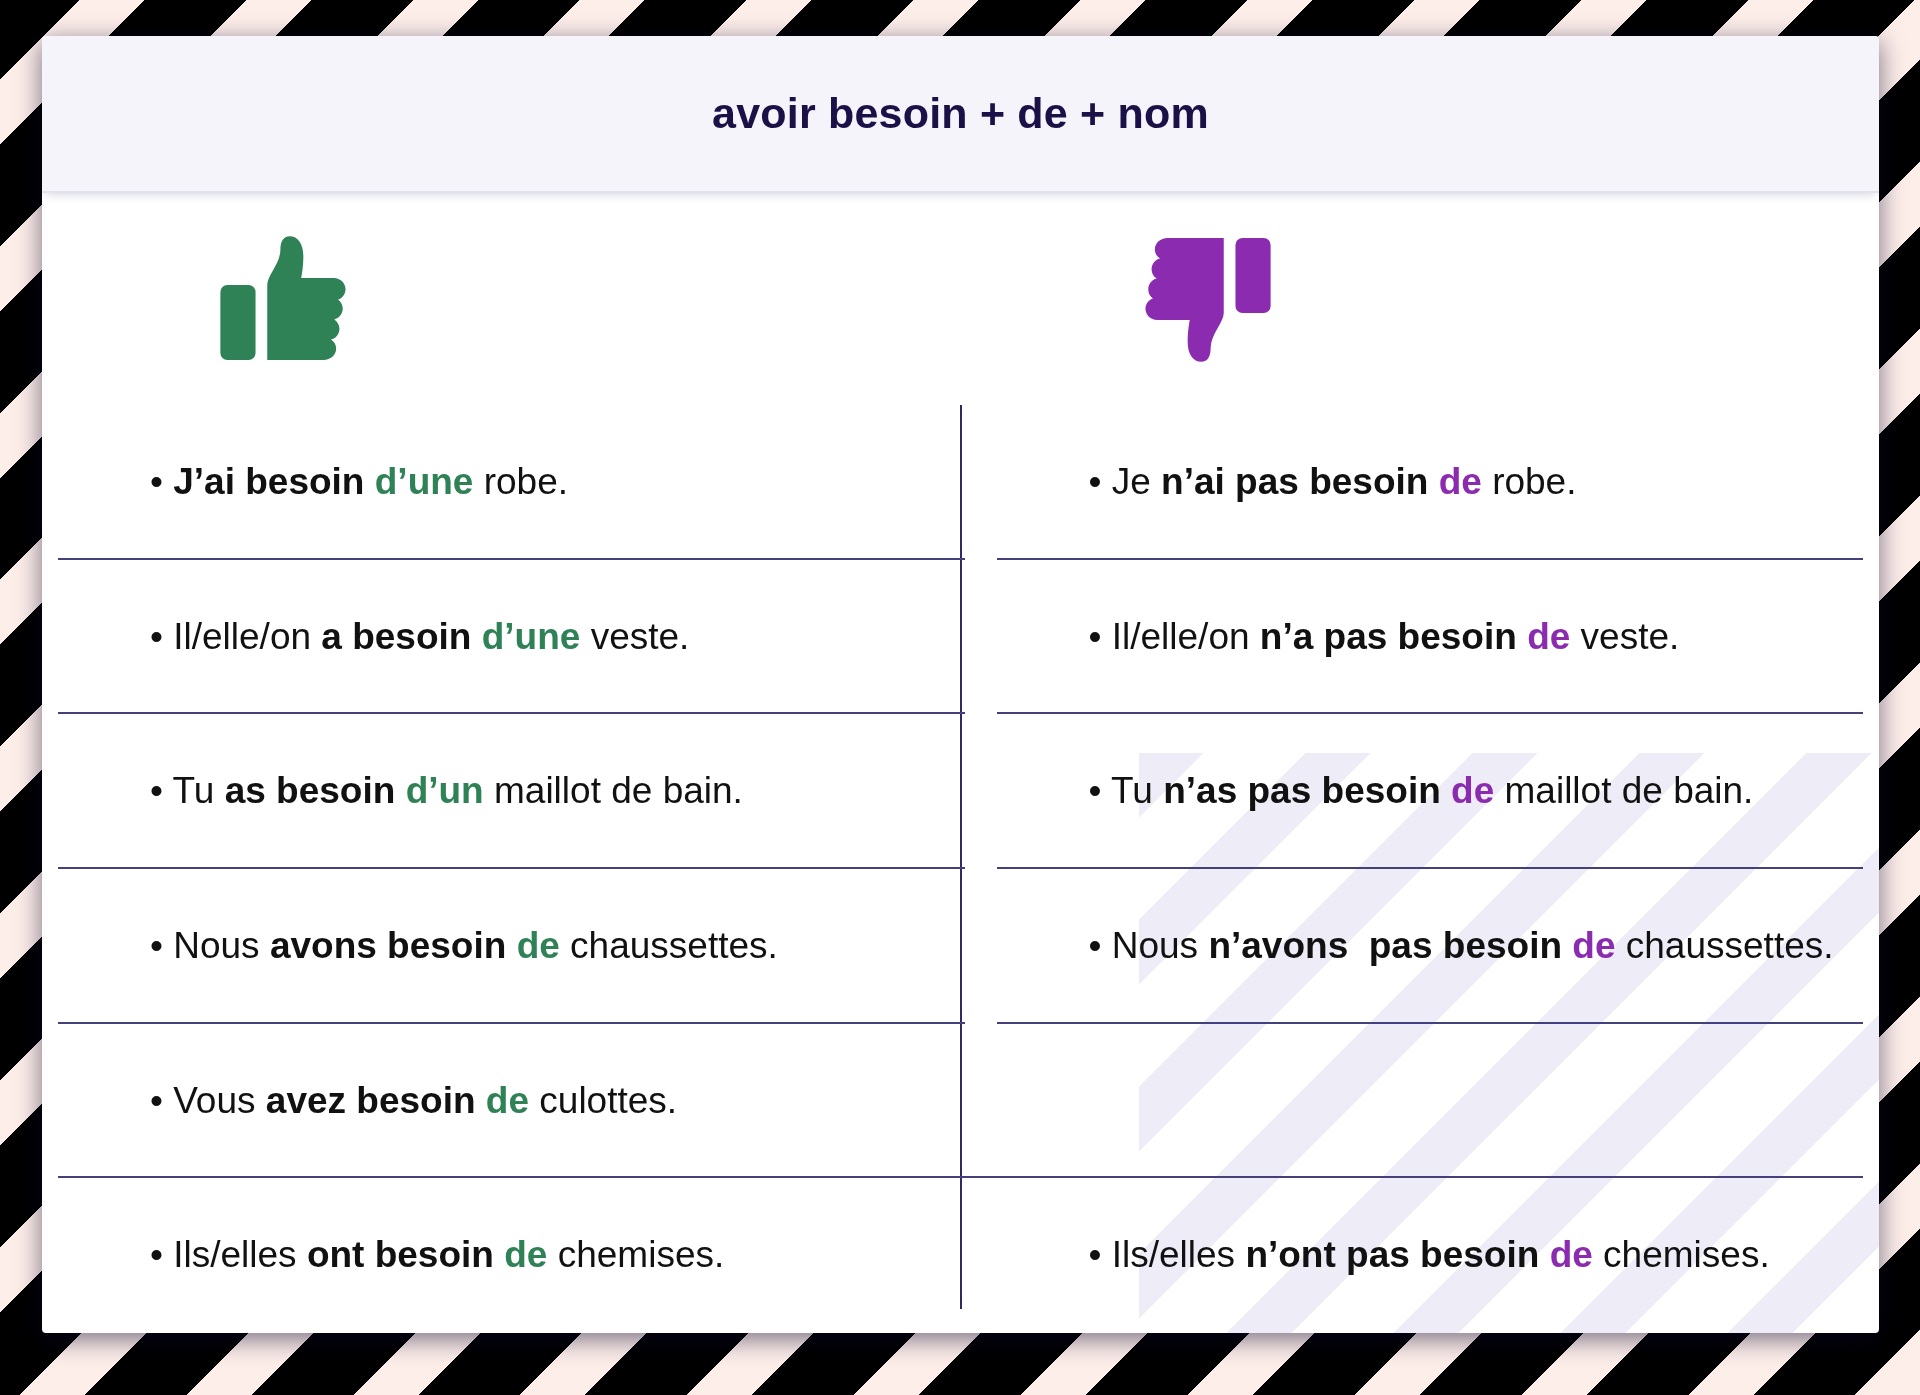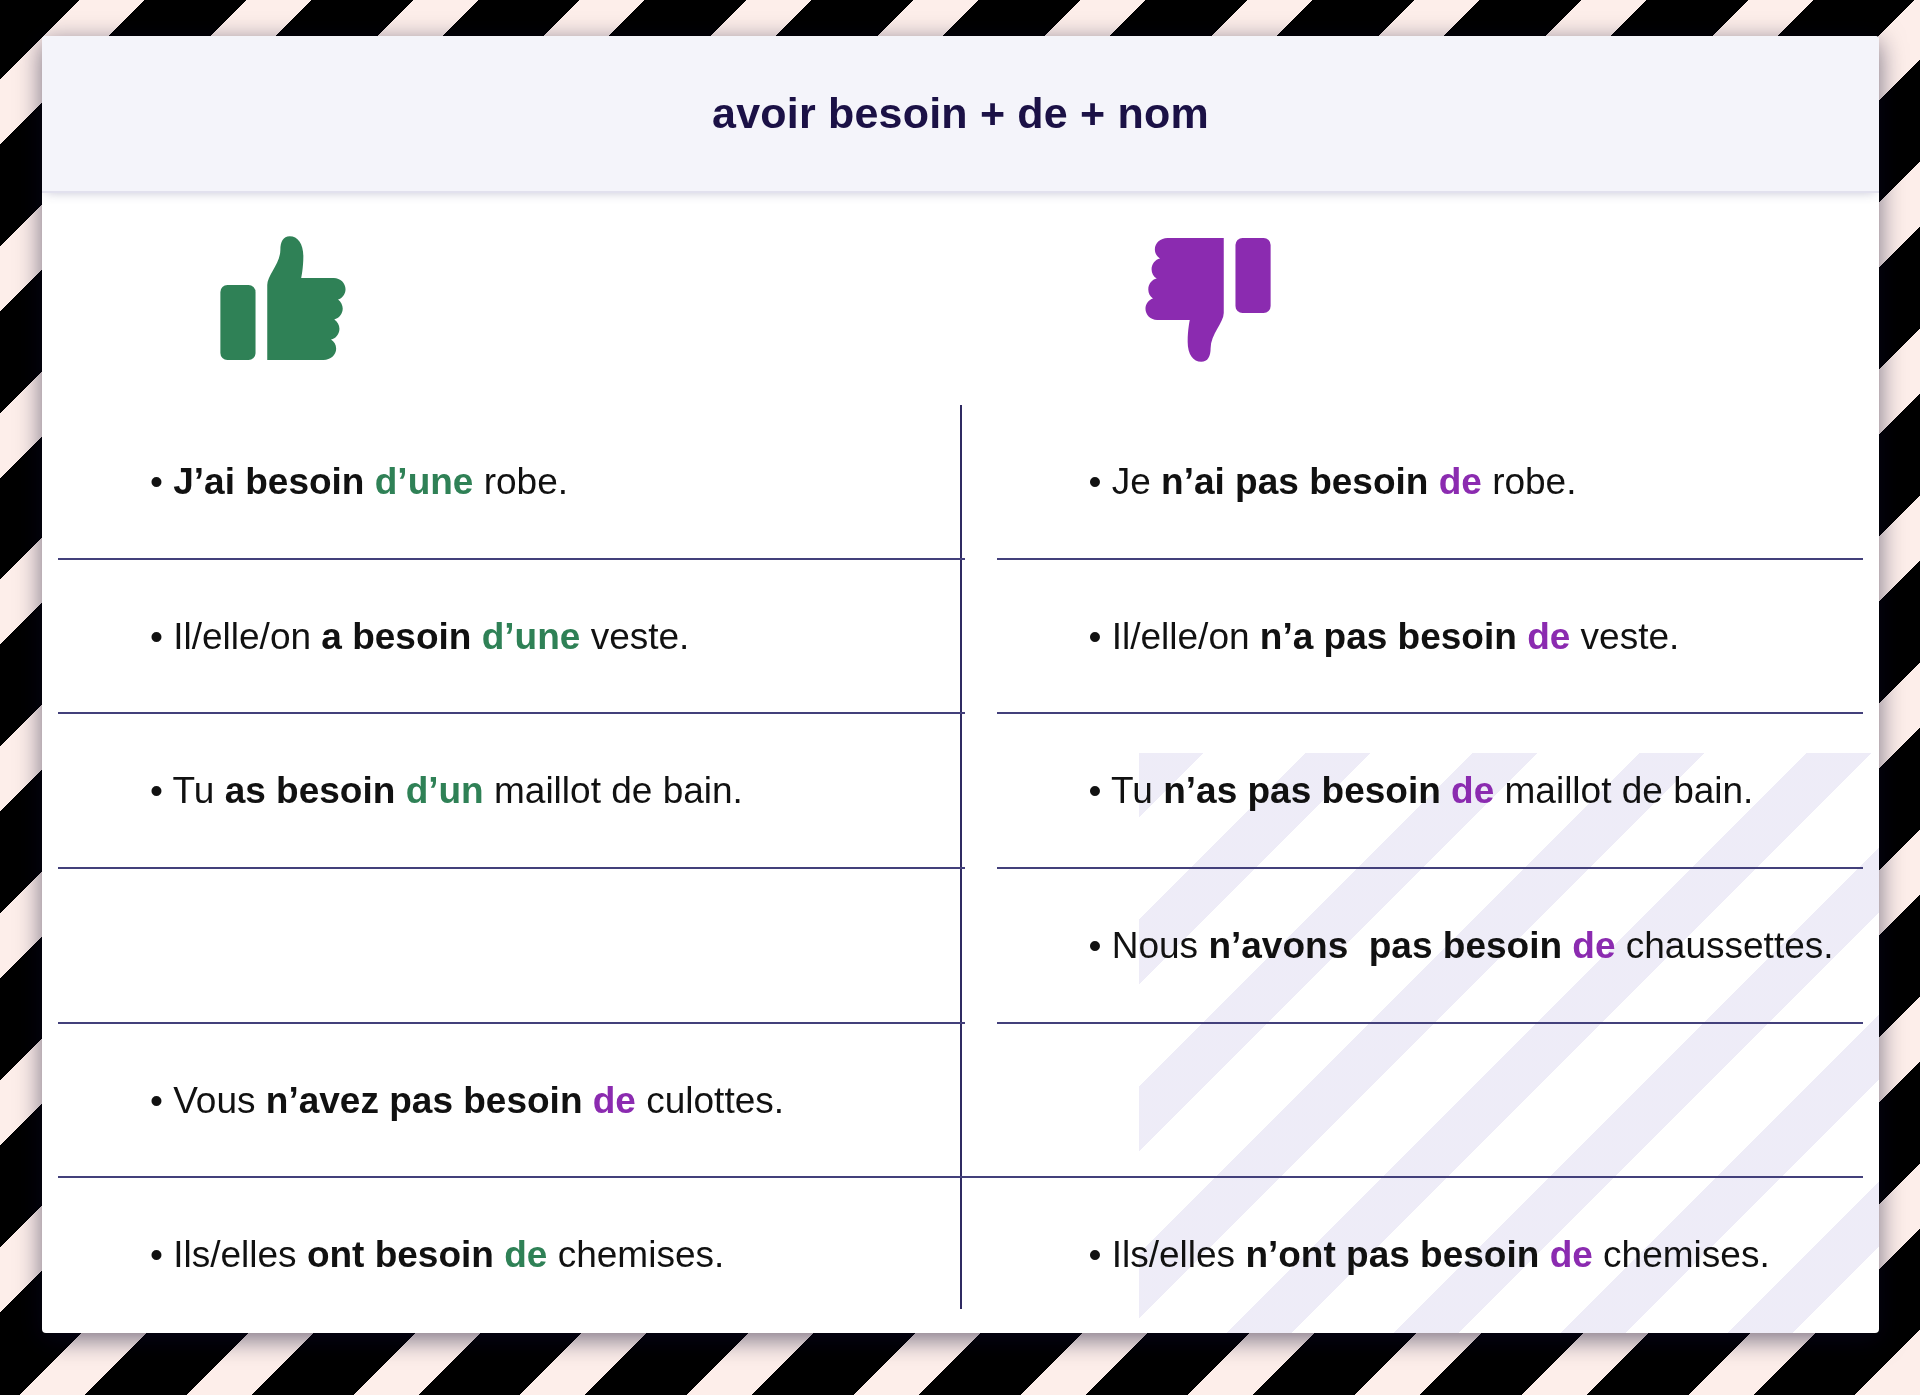--- a/index.html
+++ b/index.html
@@ -232,31 +232,32 @@
           <div class="rule"></div>
         </div>
         <div class="cell right">
           <div class="sentence"><span>• </span><span>Tu </span><span class="b">n’as pas besoin </span><span class="neg">de</span><span> maillot de bain.</span></div>
           <div class="rule"></div>
         </div>
       </div>
 
       <div class="row">
         <div class="cell left">
+          <div class="sentence"><span>• </span><span>Nous </span><span class="b">avons besoin </span><span class="pos">de</span><span> chaussettes.</span></div>
           <div class="rule"></div>
         </div>
         <div class="cell right">
           <div class="sentence"><span>• </span><span>Nous </span><span class="b">n’avons  pas besoin </span><span class="neg">de</span><span> chaussettes.</span></div>
           <div class="rule"></div>
         </div>
       </div>
 
       <div class="row">
-        <div class="cell right">
-          <div class="sentence"><span>• </span><span>Vous </span><span class="b">n’avez pas besoin </span><span class="neg">de</span><span> culottes.</span></div>
+        <div class="cell left">
+          <div class="sentence"><span>• </span><span>Vous </span><span class="b">avez besoin </span><span class="pos">de</span><span> culottes.</span></div>
           <div class="rule"></div>
         </div>
       </div>
 
       <div class="row">
         <div class="cell left">
           <div class="sentence"><span>• </span><span>Ils/elles </span><span class="b">ont besoin </span><span class="pos">de</span><span> chemises.</span></div>
 
         </div>
         <div class="cell right">

